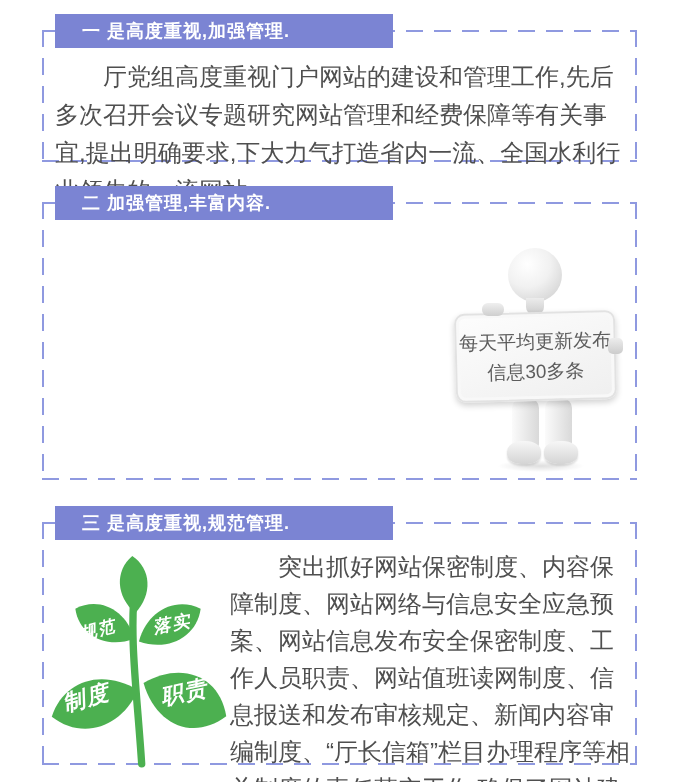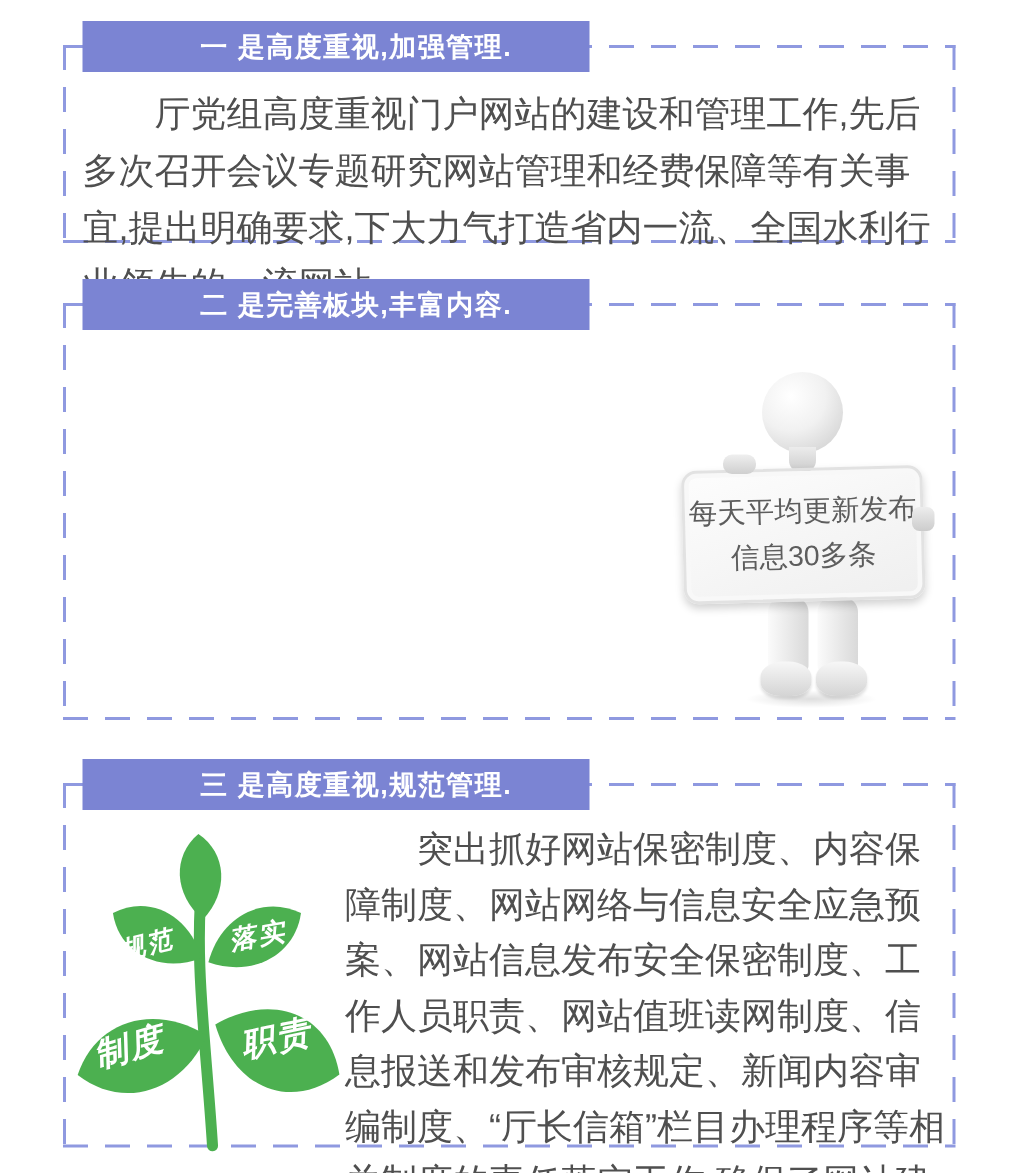--- a/index.html
+++ b/index.html
@@ -19,21 +19,20 @@
   }
   
   .banner{
     position:absolute;left:55px;width:338px;height:34px;
     background:var(--banner-bg);
     color:var(--banner-text);
     font-size:18px;font-weight:bold;letter-spacing:1px;
     display:flex;align-items:center;
     padding-left:27px;
     z-index:3;
-    justify-content:center;
   }
   #banner1{top:14px;}
   #banner2{top:186px;}
   #banner3{top:506px;}
   
   .dashed-box{
     position:absolute;left:42px;width:595px;z-index:1;background-color:#ffffff;
     background-image:
       repeating-linear-gradient(to right,  var(--border-col) 0 17px, transparent 17px 28px),
       repeating-linear-gradient(to right,  var(--border-col) 0 17px, transparent 17px 28px),
@@ -93,21 +92,21 @@
 <body>
 
 <div class="banner" id="banner1">
   <span>一 是高度重视,加强管理.</span>
 </div>
 <div class="dashed-box" id="box1">
   <p class="body-text">厅党组高度重视门户网站的建设和管理工作,先后多次召开会议专题研究网站管理和经费保障等有关事宜,提出明确要求,下大力气打造省内一流、全国水利行业领先的一流网站。</p>
 </div>
 
 <div class="banner" id="banner2">
-  <span>二 是完善板块,丰富内容.</span>
+  <span>二 加强管理,丰富内容.</span>
 </div>
 <div class="dashed-box" id="box2">
   <div class="figure">
     <div class="fig-shadow"></div>
     <div class="head"></div>
     <div class="neck"></div>
     <div class="leg leg-left"></div>
     <div class="leg leg-right"></div>
     <div class="foot foot-left"></div>
     <div class="foot foot-right"></div>

